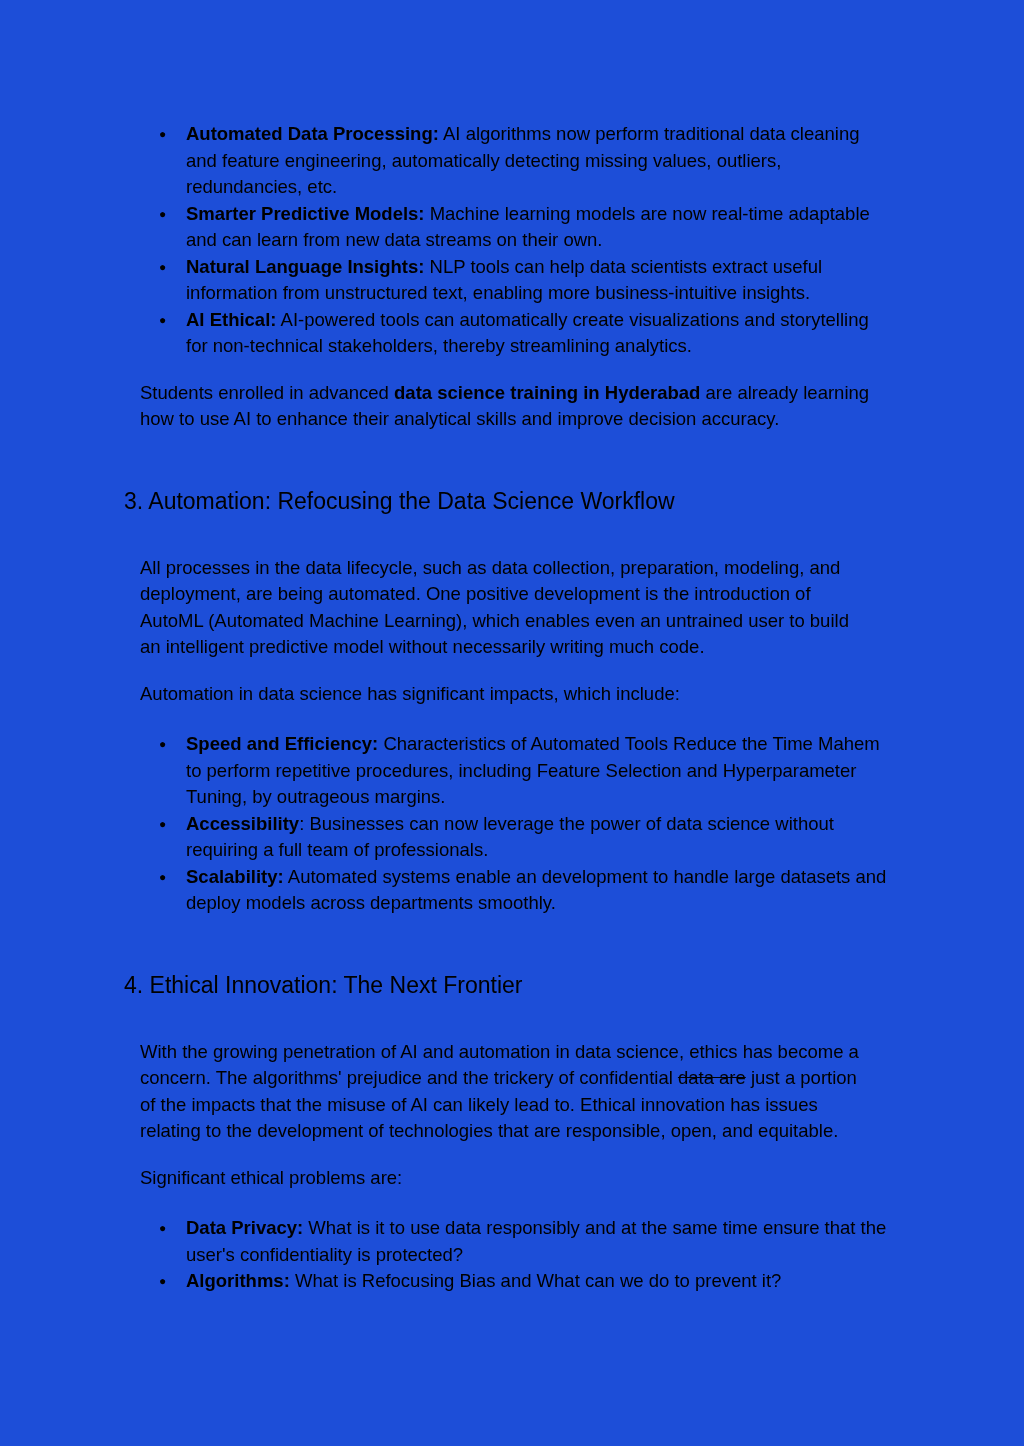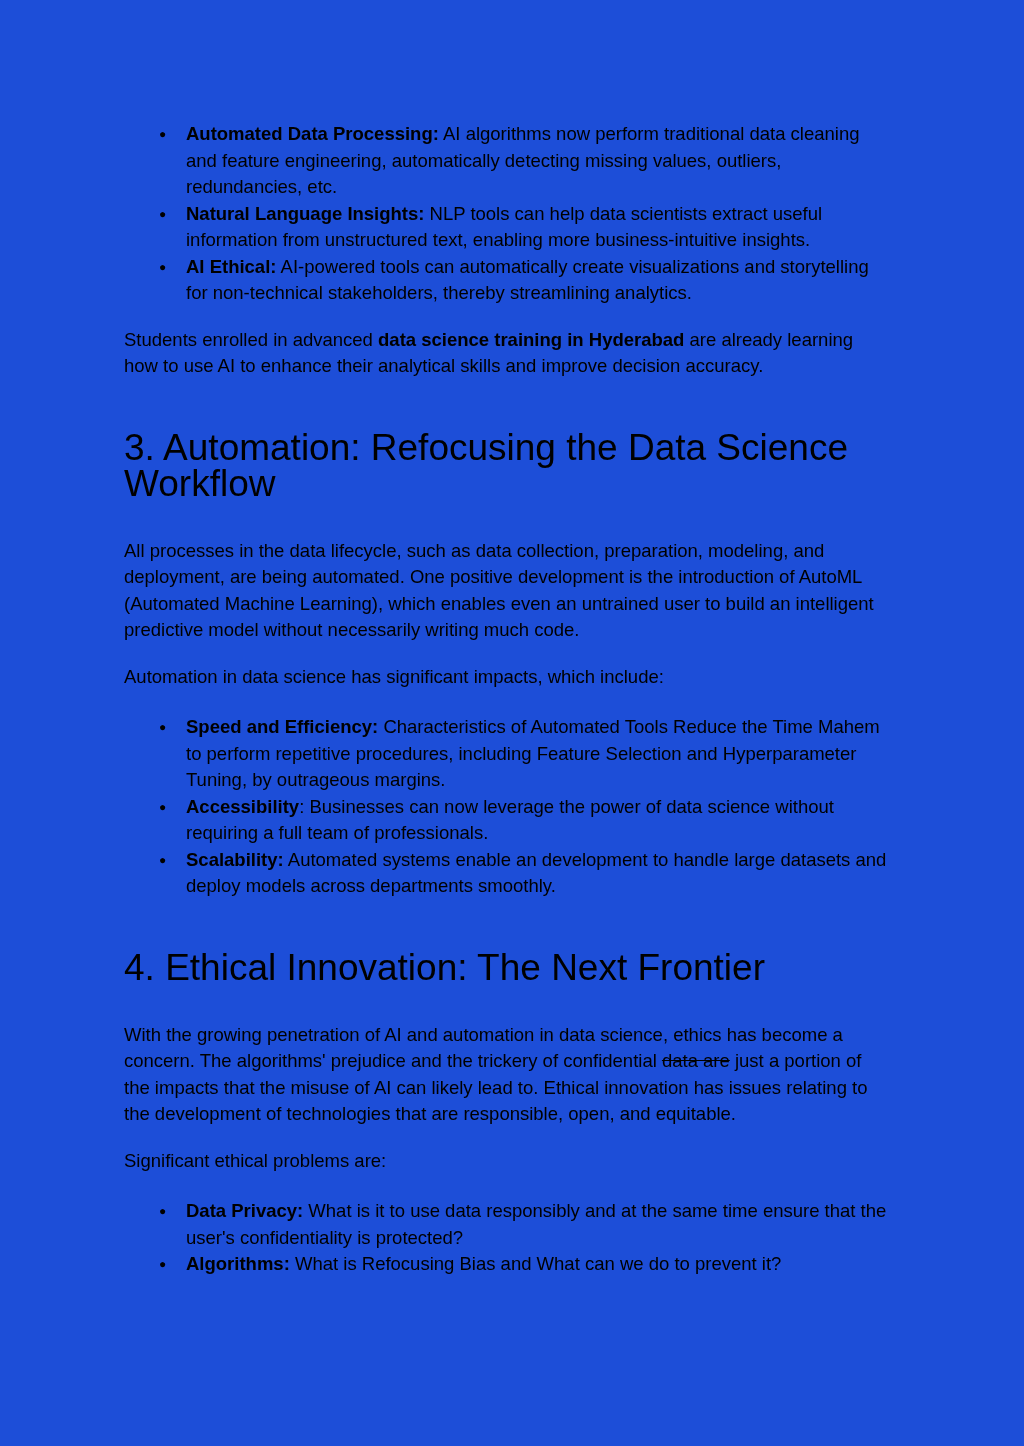--- a/index.html
+++ b/index.html
@@ -12,52 +12,53 @@
     position: relative;
     width: 1024px;
     height: 1446px;
     box-sizing: border-box;
     background: #1d4ed8;
     padding: 97px 134px 0 124px;
     overflow: hidden;
     font-size: 18.5px;
     line-height: 26.5px;
   }
-  p { margin: 20px 0 0; }
+  p { margin: 20px 16px 0; }
   ul.bullets {
     list-style: none;
     margin: 24px 0 0;
     padding: 0 0 0 62px;
   }
   ul.bullets li { position: relative; }
   ul.bullets li::before {
     content: "\25CF";
     position: absolute;
     left: -27px;
     top: 0;
     font-size: 12px;
     line-height: 26.5px;
   }
   b { font-weight: 700; }
   h2 {
-    font-size: 37px;
+    font-size: 23px;
     font-weight: 400;
     line-height: 36px;
     margin: 50px 0 36px;
     letter-spacing: 0;
   }
   s { text-decoration: line-through; }
 </style>
 </head>
 <body>
 
 <div class="page">
 
   <ul class="bullets" style="margin-top:24px">
     <li><b>Automated Data Processing:</b><span> AI algorithms now perform traditional data cleaning and feature engineering, automatically detecting missing values, outliers, redundancies, etc.</span></li>
+    <li><b>Smarter Predictive Models:</b><span> Machine learning models are now real-time adaptable and can learn from new data streams on their own.</span></li>
     <li><b>Natural Language Insights:</b><span> NLP tools can help data scientists extract useful information from unstructured text, enabling more business-intuitive insights.</span></li>
     <li><b>AI Ethical:</b><span> AI-powered tools can automatically create visualizations and storytelling for non-technical stakeholders, thereby streamlining analytics.</span></li>
   </ul>
 
   <p><span>Students enrolled in advanced </span><b>data science training in Hyderabad</b><span> are already learning how to use AI to enhance their analytical skills and improve decision accuracy.</span></p>
 
   <h2>3. Automation: Refocusing the Data Science Workflow</h2>
 
   <p>All processes in the data lifecycle, such as data collection, preparation, modeling, and deployment, are being automated. One positive development is the introduction of AutoML (Automated Machine Learning), which enables even an untrained user to build an intelligent predictive model without necessarily writing much code.</p>
 

